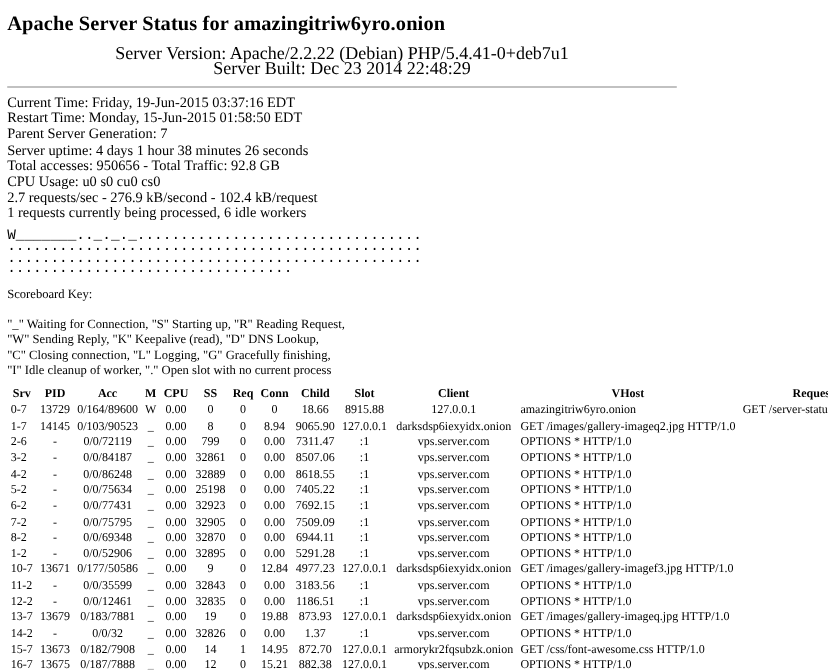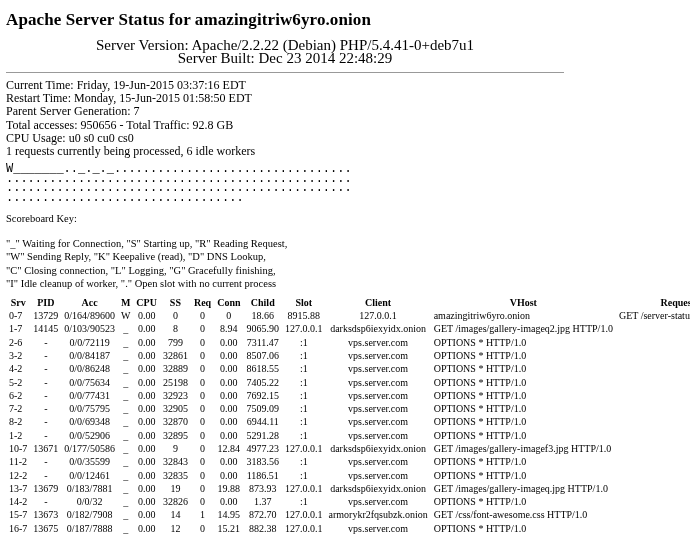--- a/index.html
+++ b/index.html
@@ -99,22 +99,24 @@
     <div class="meta-line">Server Version: Apache/2.2.22 (Debian) PHP/5.4.41-0+deb7u1</div>
     <div class="meta-line">Server Built: Dec 23 2014 22:48:29</div>
   </div>
 
   <hr class="sep">
 
   <div>
     <div class="stat-line">Current Time: Friday, 19-Jun-2015 03:37:16 EDT</div>
     <div class="stat-line">Restart Time: Monday, 15-Jun-2015 01:58:50 EDT</div>
     <div class="stat-line">Parent Server Generation: 7</div>
+    <div class="stat-line">Server uptime: 4 days 1 hour 38 minutes 26 seconds</div>
     <div class="stat-line">Total accesses: 950656 - Total Traffic: 92.8 GB</div>
     <div class="stat-line">CPU Usage: u0 s0 cu0 cs0</div>
+    <div class="stat-line">2.7 requests/sec - 276.9 kB/second - 102.4 kB/request</div>
     <div class="stat-line">1 requests currently being processed, 6 idle workers</div>
   </div>
 
   <div class="scoreboard"><span>W_______.._._._.................................</span>
 <span>................................................</span>
 <span>................................................</span>
 <span>.................................</span></div>
 
   <div class="key-title">Scoreboard Key:</div>
   <div>

